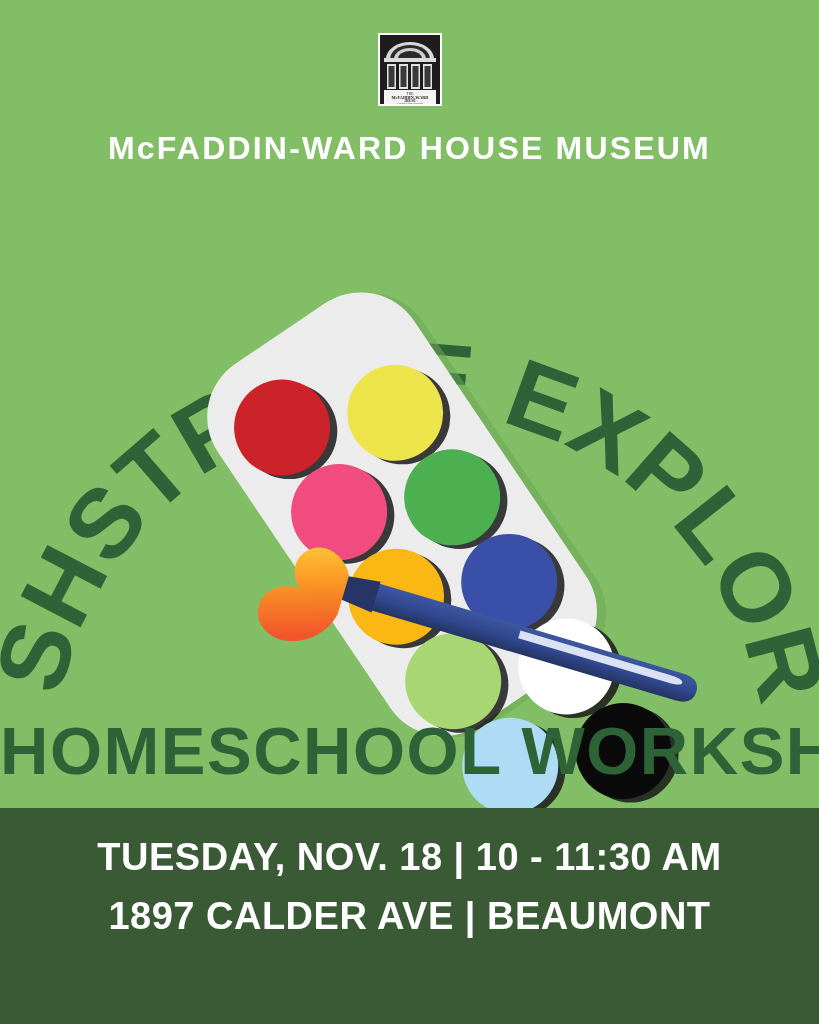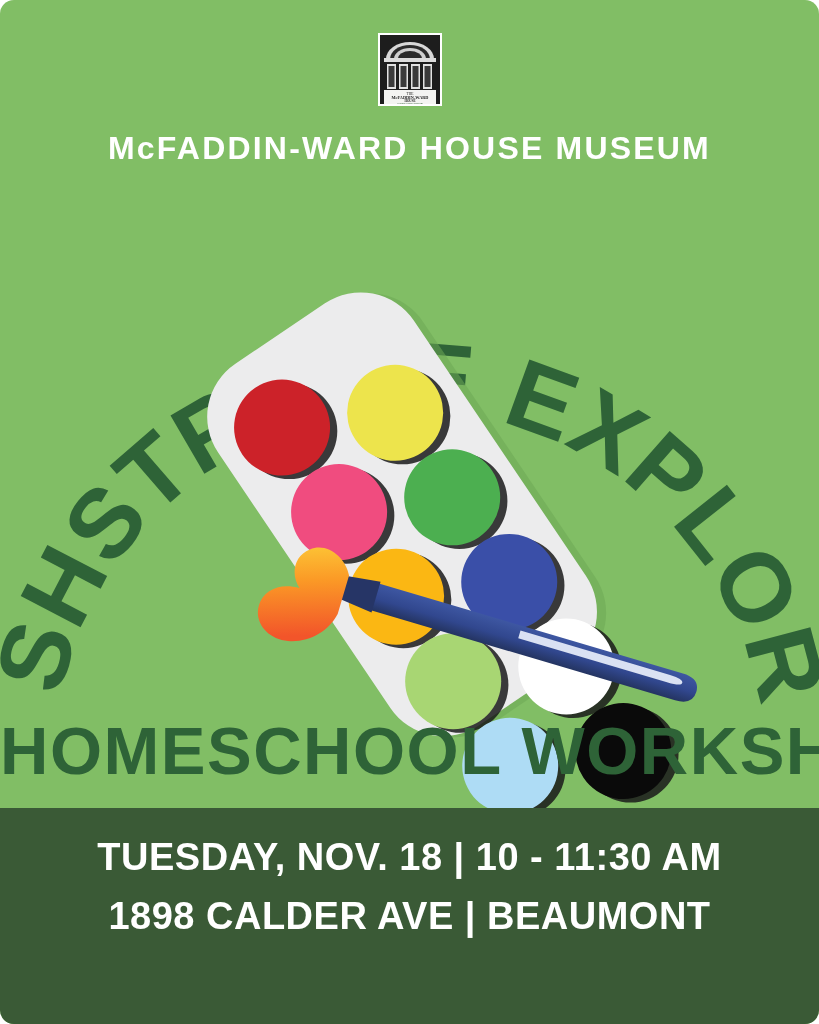--- a/index.html
+++ b/index.html
@@ -7,21 +7,20 @@
     padding: 0;
     background: #ffffff;
   }
   #poster {
     position: relative;
     width: 819px;
     height: 1024px;
     overflow: hidden;
     background: #81be65;
     font-family: "Liberation Sans", sans-serif;
-    border-radius: 14px;
     -webkit-font-smoothing: antialiased;
   }
 
   
   #logo-wrap {
     position: absolute;
     left: 0; right: 0;
     top: 33px;
     display: flex;
     justify-content: center;
@@ -236,16 +235,16 @@
                  C276 638 262 650 262 666 C262 684 280 696 300 692
                  C320 688 336 672 340 652 Z" fill="url(#bristleGrad)"></path>
       </g>
     </svg>
   </div>
 
   <div id="subtitle">HOMESCHOOL WORKSHOP</div>
 
   <div id="footer-bar">
     <div class="footer-line" id="footer-datetime">TUESDAY, NOV. 18  |  10 - 11:30 AM</div>
-    <div class="footer-line" id="footer-address">1898 CALDER AVE  |  BEAUMONT</div>
+    <div class="footer-line" id="footer-address">1897 CALDER AVE  |  BEAUMONT</div>
   </div>
 
 </div>
 
 </body></html>

